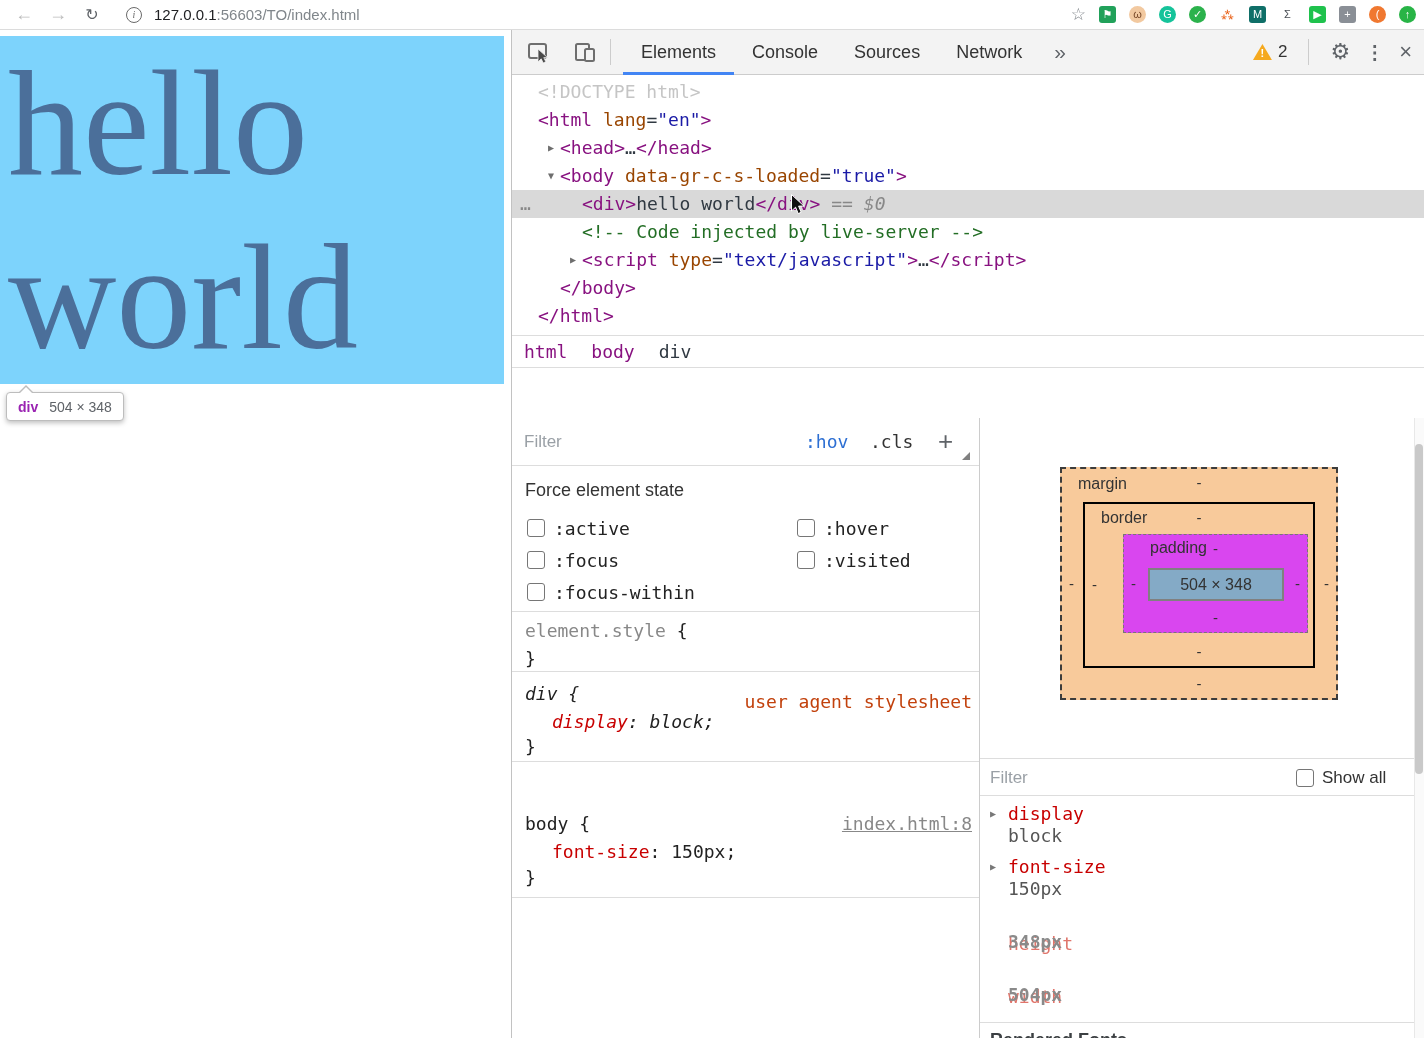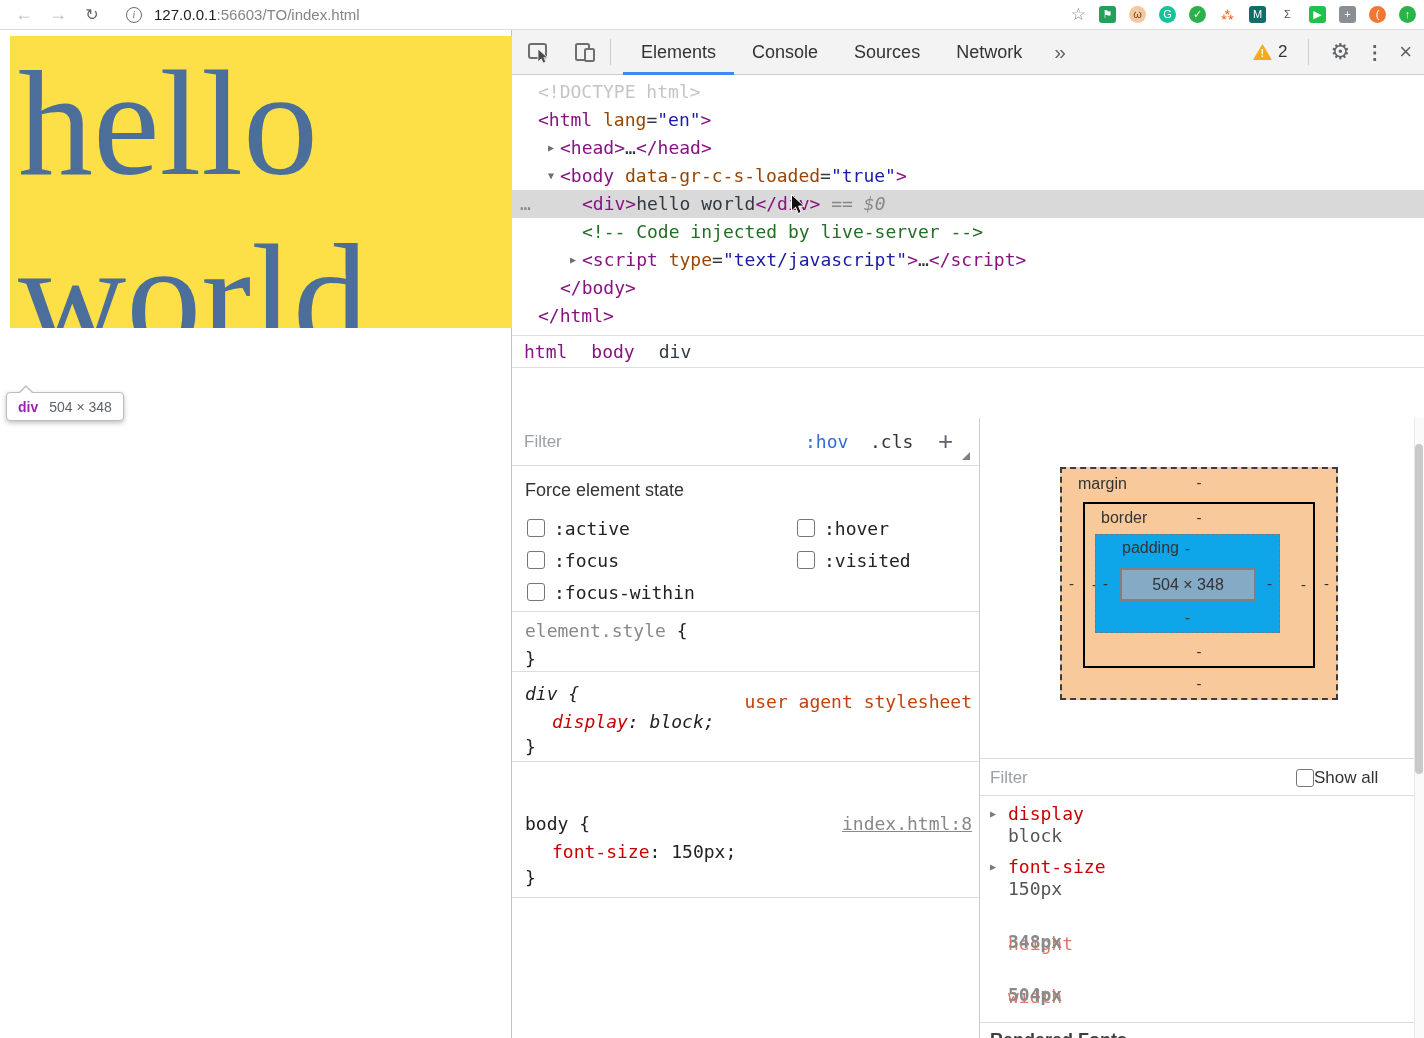--- a/index.html
+++ b/index.html
@@ -18,21 +18,21 @@
   .url .path { color:#80868b; }
   .bar-right { margin-left:auto; display:flex; align-items:center; gap:13px; margin-right:8px; }
   .star { font-size:17px; color:#80868b; }
   .ext { width:17px; height:17px; border-radius:3px; display:flex; align-items:center; justify-content:center;
          font-size:11px; line-height:1; overflow:hidden; }
   .ext.circle { border-radius:50%; }
 
   
   .page { position:absolute; left:0; top:30px; width:512px; height:1008px; background:#fff;
           border-right:1px solid #c2c2c2; }
-  .overlay { position:absolute; left:10px; top:6px; width:504px; height:292px; background:#fde047; overflow:hidden; }
+  .overlay { position:absolute; left:0; top:6px; width:504px; height:348px; background:#7dd3fc; overflow:hidden; }
   .hello { position:absolute; left:8px; top:0; font-family:"Liberation Serif",serif; font-size:150px;
            line-height:174px; color:#4b6f9a; }
   .el-tooltip { position:absolute; left:6px; top:362px; height:29px; background:#fff; border:1px solid #bdbdbd;
              border-radius:4px; display:flex; align-items:center; gap:11px; padding:0 11px; font-size:14px;
              box-shadow:0 2px 5px rgba(0,0,0,.25); }
   .el-tooltip::before { content:""; position:absolute; top:-8px; left:11px; border:8px solid transparent;
                      border-bottom-color:#bdbdbd; border-top:0; }
   .el-tooltip::after { content:""; position:absolute; top:-6px; left:12px; border:7px solid transparent;
                     border-bottom-color:#fff; border-top:0; }
   .el-tooltip .ttag { color:#9a23b2; font-weight:bold; }
@@ -125,31 +125,31 @@
   .computed-pane { position:absolute; left:468px; top:388px; width:444px; height:620px; overflow:hidden; }
   .bm-box { position:absolute; }
   .bm-label { position:absolute; font-size:16px; color:#333; font-family:"Liberation Sans",sans-serif; }
   .bm-dash { position:absolute; font-size:15px; color:#333; line-height:18px; }
   .d-top { left:0; right:0; top:5px; text-align:center; }
   .d-bottom { left:0; right:0; bottom:5px; text-align:center; }
   .d-left { left:7px; top:50%; transform:translateY(-50%); }
   .d-right { right:7px; top:50%; transform:translateY(-50%); }
   .bm-margin { left:80px; top:49px; width:278px; height:233px; background:#f8ca9b; border:2px dashed #3c3c3c; }
   .bm-border { left:21px; top:33px; width:232px; height:166px; background:#f8ca9b; border:2px solid #000; }
-  .bm-padding { left:10px; top:30px; width:185px; height:99px; background:#0ea5e9; border:1px dashed #777; }
+  .bm-padding { left:38px; top:30px; width:185px; height:99px; background:#d946ef; border:1px dashed #777; }
   .bm-content { left:24px; top:33px; width:136px; height:33px; background:#84aac6; border:2px solid #808080;
                 text-align:center; line-height:29px; font-size:16px; color:#333;
                 font-family:"Liberation Sans",sans-serif; }
   .cp-filter { position:absolute; left:0; top:340px; width:434px; height:38px; border-top:1px solid #ddd;
                border-bottom:1px solid #ddd; }
   .cp-filter input { position:absolute; left:10px; top:3px; width:200px; height:32px; border:0; outline:0;
                      font-family:"Liberation Sans",sans-serif; font-size:17px; color:#333; background:transparent; }
   .cp-filter input::placeholder { color:#9aa0a6; }
   .showall { position:absolute; left:316px; top:9px; display:flex; align-items:center; }
-  .showall-label { font-size:17px; color:#333; }
+  .showall-label { margin-left:8px; font-size:17px; color:#333; }
   .comp-item { position:absolute; left:0; width:420px; font-family:"DejaVu Sans Mono",monospace; font-size:18px; }
   .comp-arrow { position:absolute; left:10px; top:5px; font-size:10px; color:#777; }
   .comp-name { position:absolute; left:28px; top:0; line-height:22px; }
   .comp-name.strongp { color:#c80000; }
   .comp-name.lightp { color:#e0756b;margin-top:24px; }
   .comp-value { position:absolute; left:28px; top:22px; line-height:22px; color:#555; }
   .comp-value.lightv { color:#8a8a8a;font-weight:bold; }
   .cp-div { position:absolute; left:0; top:604px; width:434px; height:1px; background:#ddd; }
   .rendered-fonts { position:absolute; left:10px; top:612px; font-size:18px; font-weight:bold; color:#3c4043; }
   .sb-track { position:absolute; left:434px; top:0; width:10px; height:620px; background:#fafafa;

